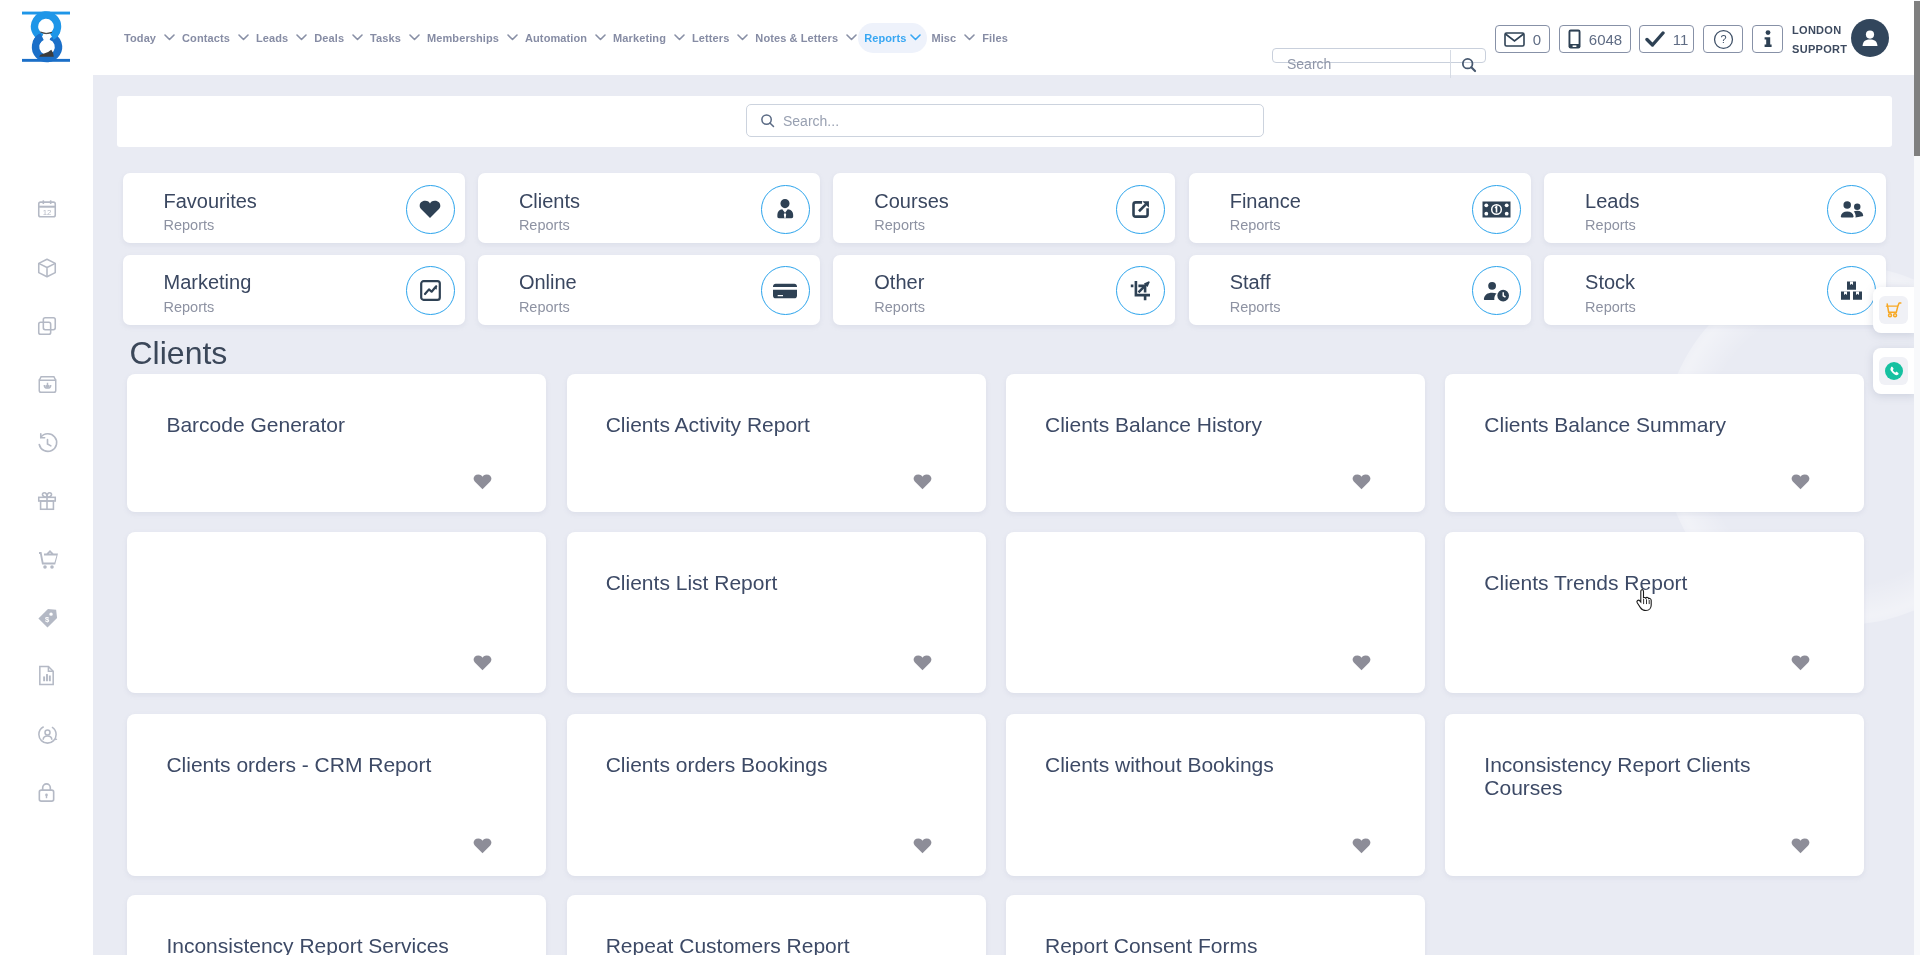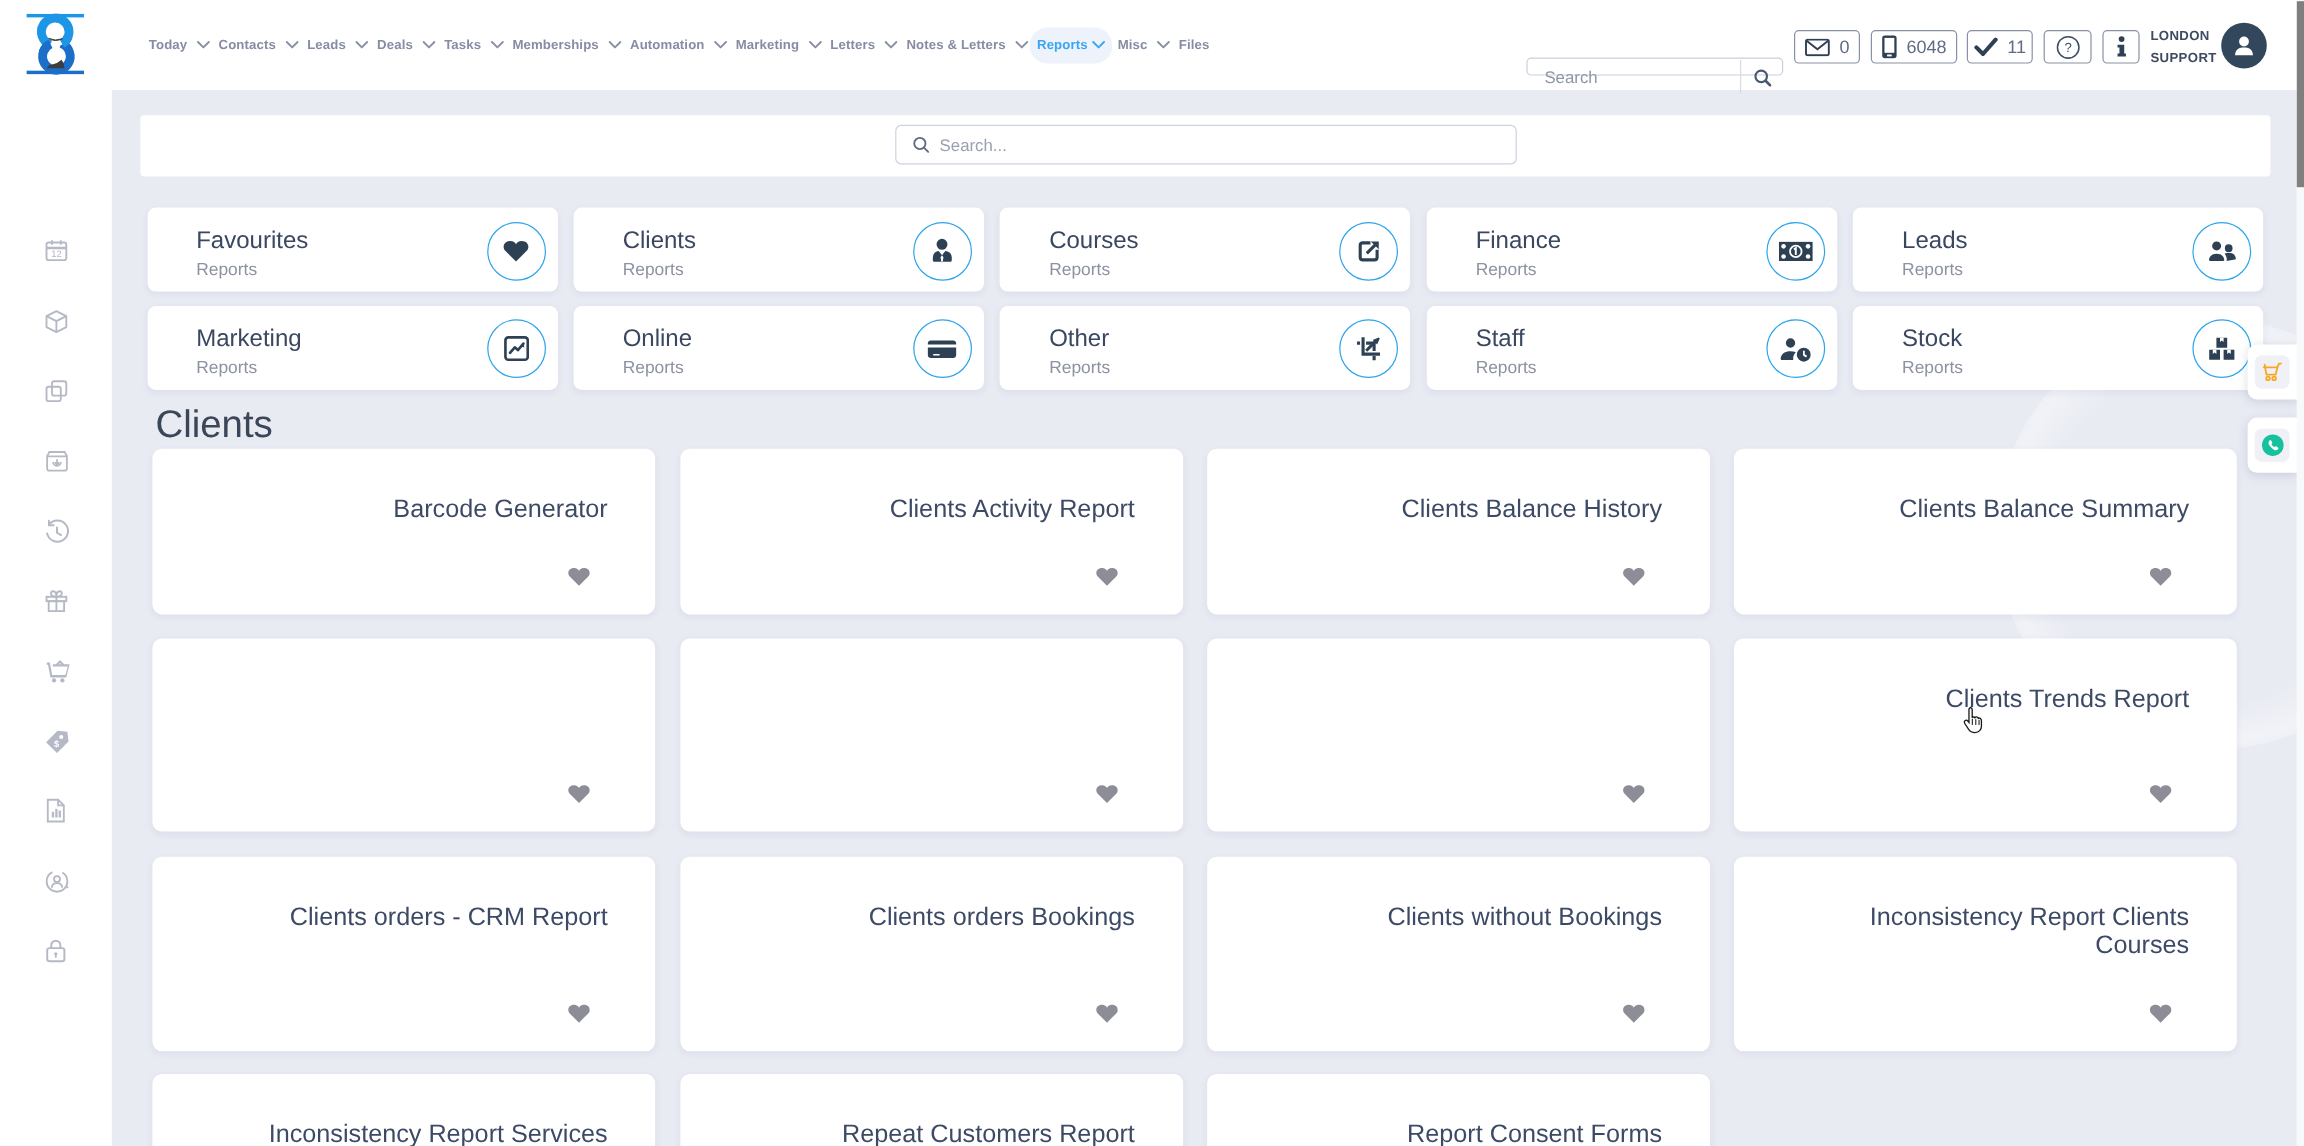--- a/index.html
+++ b/index.html
@@ -23,21 +23,21 @@
 .tbtn { position:absolute; top:25px; height:28px; border:1px solid #8791a7; border-radius:4px; background:#fff; display:flex; align-items:center; justify-content:center; }
 .tbtn .num { font-size:15px; color:#5f6c84; margin-left:8px; }
 #acct { position:absolute; left:1792px; top:21px; width:56px; font-size:11px; font-weight:bold; color:#3d4a5f; line-height:18.5px; letter-spacing:.3px; }
 #avatar { position:absolute; left:1851px; top:19px; width:38px; height:38px; border-radius:50%; background:#32465c; }
 
 
 #sidebar { position:absolute; left:0; top:75px; width:93px; height:880px; background:#fff; z-index:20; }
 
 
 
-#content { position:absolute; left:93px; top:75px; width:1821px; height:880px; background:#e9ebf3; overflow:hidden;text-align:right; }
+#content { position:absolute; left:93px; top:75px; width:1821px; height:880px; background:#e9ebf3; overflow:hidden; }
 
 #searchrow { position:absolute; left:24px; top:21px; width:1775px; height:51px; background:#fff; border-radius:3px; }
 #searchrow .inp { position:absolute; left:629px; top:8px; width:518px; height:33px; border:1px solid #ccd3de; border-radius:5px; }
 #searchrow .ph { position:absolute; left:36px; top:8px; font-size:14px; color:#98a0b1; }
 
 .cat { position:absolute; width:342px; height:70px; background:#fff; border-radius:7px; box-shadow:0 2px 5px rgba(140,150,175,.14); }
 .cat .t { position:absolute; left:41px; top:16.5px; font-size:20px; color:#3a4760; }
 .cat .s { position:absolute; left:41px; top:44px; font-size:14.5px; color:#8d92a2; }
 .cat .circ { position:absolute; right:10px; top:11.5px; width:49px; height:49px; border:1.5px solid #2ca4ec; border-radius:50%; display:flex; align-items:center; justify-content:center; }
 
@@ -198,20 +198,21 @@
         <div class="heart"><svg width="19" height="19" viewBox="0 0 512 512">
             <path fill="#8d8d98" d="M256 464 L48 256 C-16 192 16 64 144 64 C208 64 240 96 256 128 C272 96 304 64 368 64 C496 64 528 192 464 256 Z"></path>
           </svg></div>
       </div>
       <div class="rep" style="left:34.4px;top:456.5px;width:419px;height:161px">
         <div class="heart"><svg width="19" height="19" viewBox="0 0 512 512">
             <path fill="#8d8d98" d="M256 464 L48 256 C-16 192 16 64 144 64 C208 64 240 96 256 128 C272 96 304 64 368 64 C496 64 528 192 464 256 Z"></path>
           </svg></div>
       </div>
       <div class="rep" style="left:473.7px;top:456.5px;width:419px;height:161px">
+        <div class="t">Clients List Report</div>
         <div class="heart"><svg width="19" height="19" viewBox="0 0 512 512">
             <path fill="#8d8d98" d="M256 464 L48 256 C-16 192 16 64 144 64 C208 64 240 96 256 128 C272 96 304 64 368 64 C496 64 528 192 464 256 Z"></path>
           </svg></div>
       </div>
       <div class="rep" style="left:913px;top:456.5px;width:419px;height:161px">
         <div class="heart"><svg width="19" height="19" viewBox="0 0 512 512">
             <path fill="#8d8d98" d="M256 464 L48 256 C-16 192 16 64 144 64 C208 64 240 96 256 128 C272 96 304 64 368 64 C496 64 528 192 464 256 Z"></path>
           </svg></div>
       </div>
       <div class="rep" style="left:1352.3px;top:456.5px;width:419px;height:161px">

